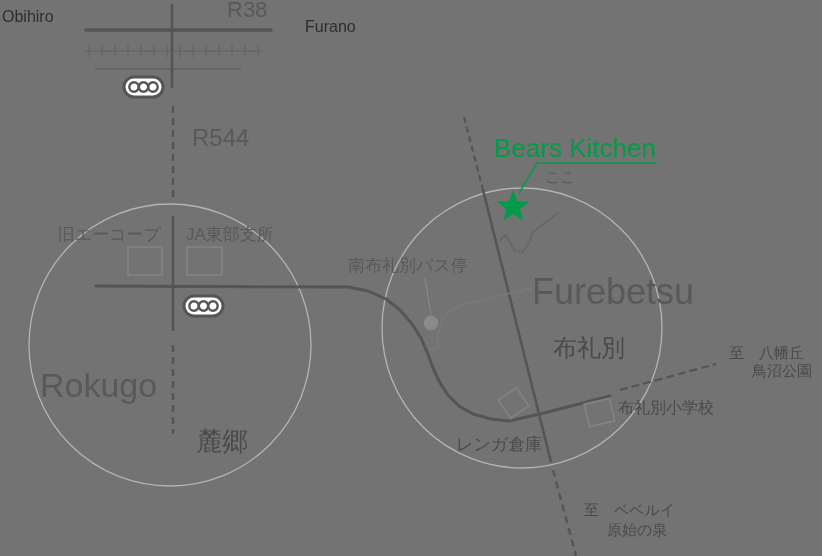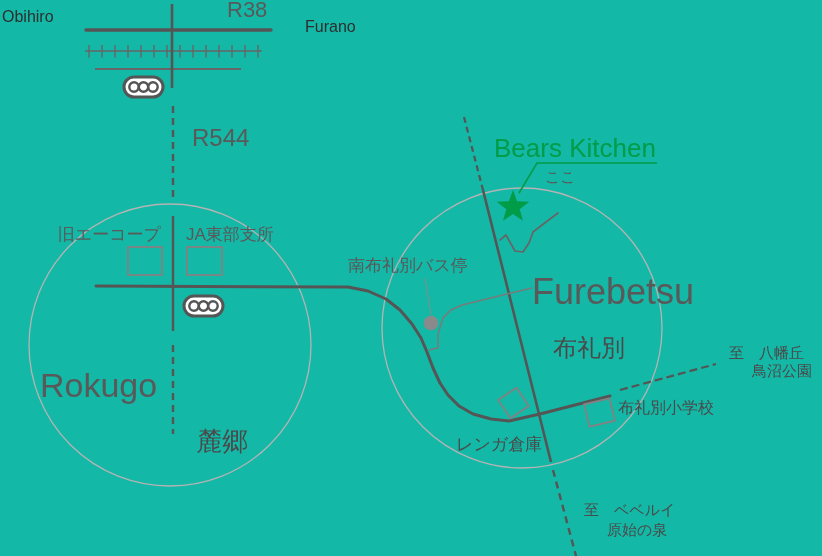--- a/index.html
+++ b/index.html
@@ -1,16 +1,16 @@
 <!DOCTYPE html>
 <html><head>
 <meta charset="utf-8">
 <style>
   html,body{margin:0;padding:0;background:#ffffff;}
-  .map-wrap{position:relative;width:822px;height:556px;background:#14b8a6;overflow:hidden;
+  .map-wrap{position:relative;width:822px;height:556px;background:#737373;overflow:hidden;
             font-family:"Liberation Sans", sans-serif;}
   svg{display:block;}
   text{font-family:"Liberation Sans", sans-serif;}
   .t-dark{fill:#2e2e2e;}
   .t-gray{fill:#595959;}
   .t-mid{fill:#4a4a4a;}
   .t-green{fill:#009c47;}
 </style>
 </head>
 <body>

